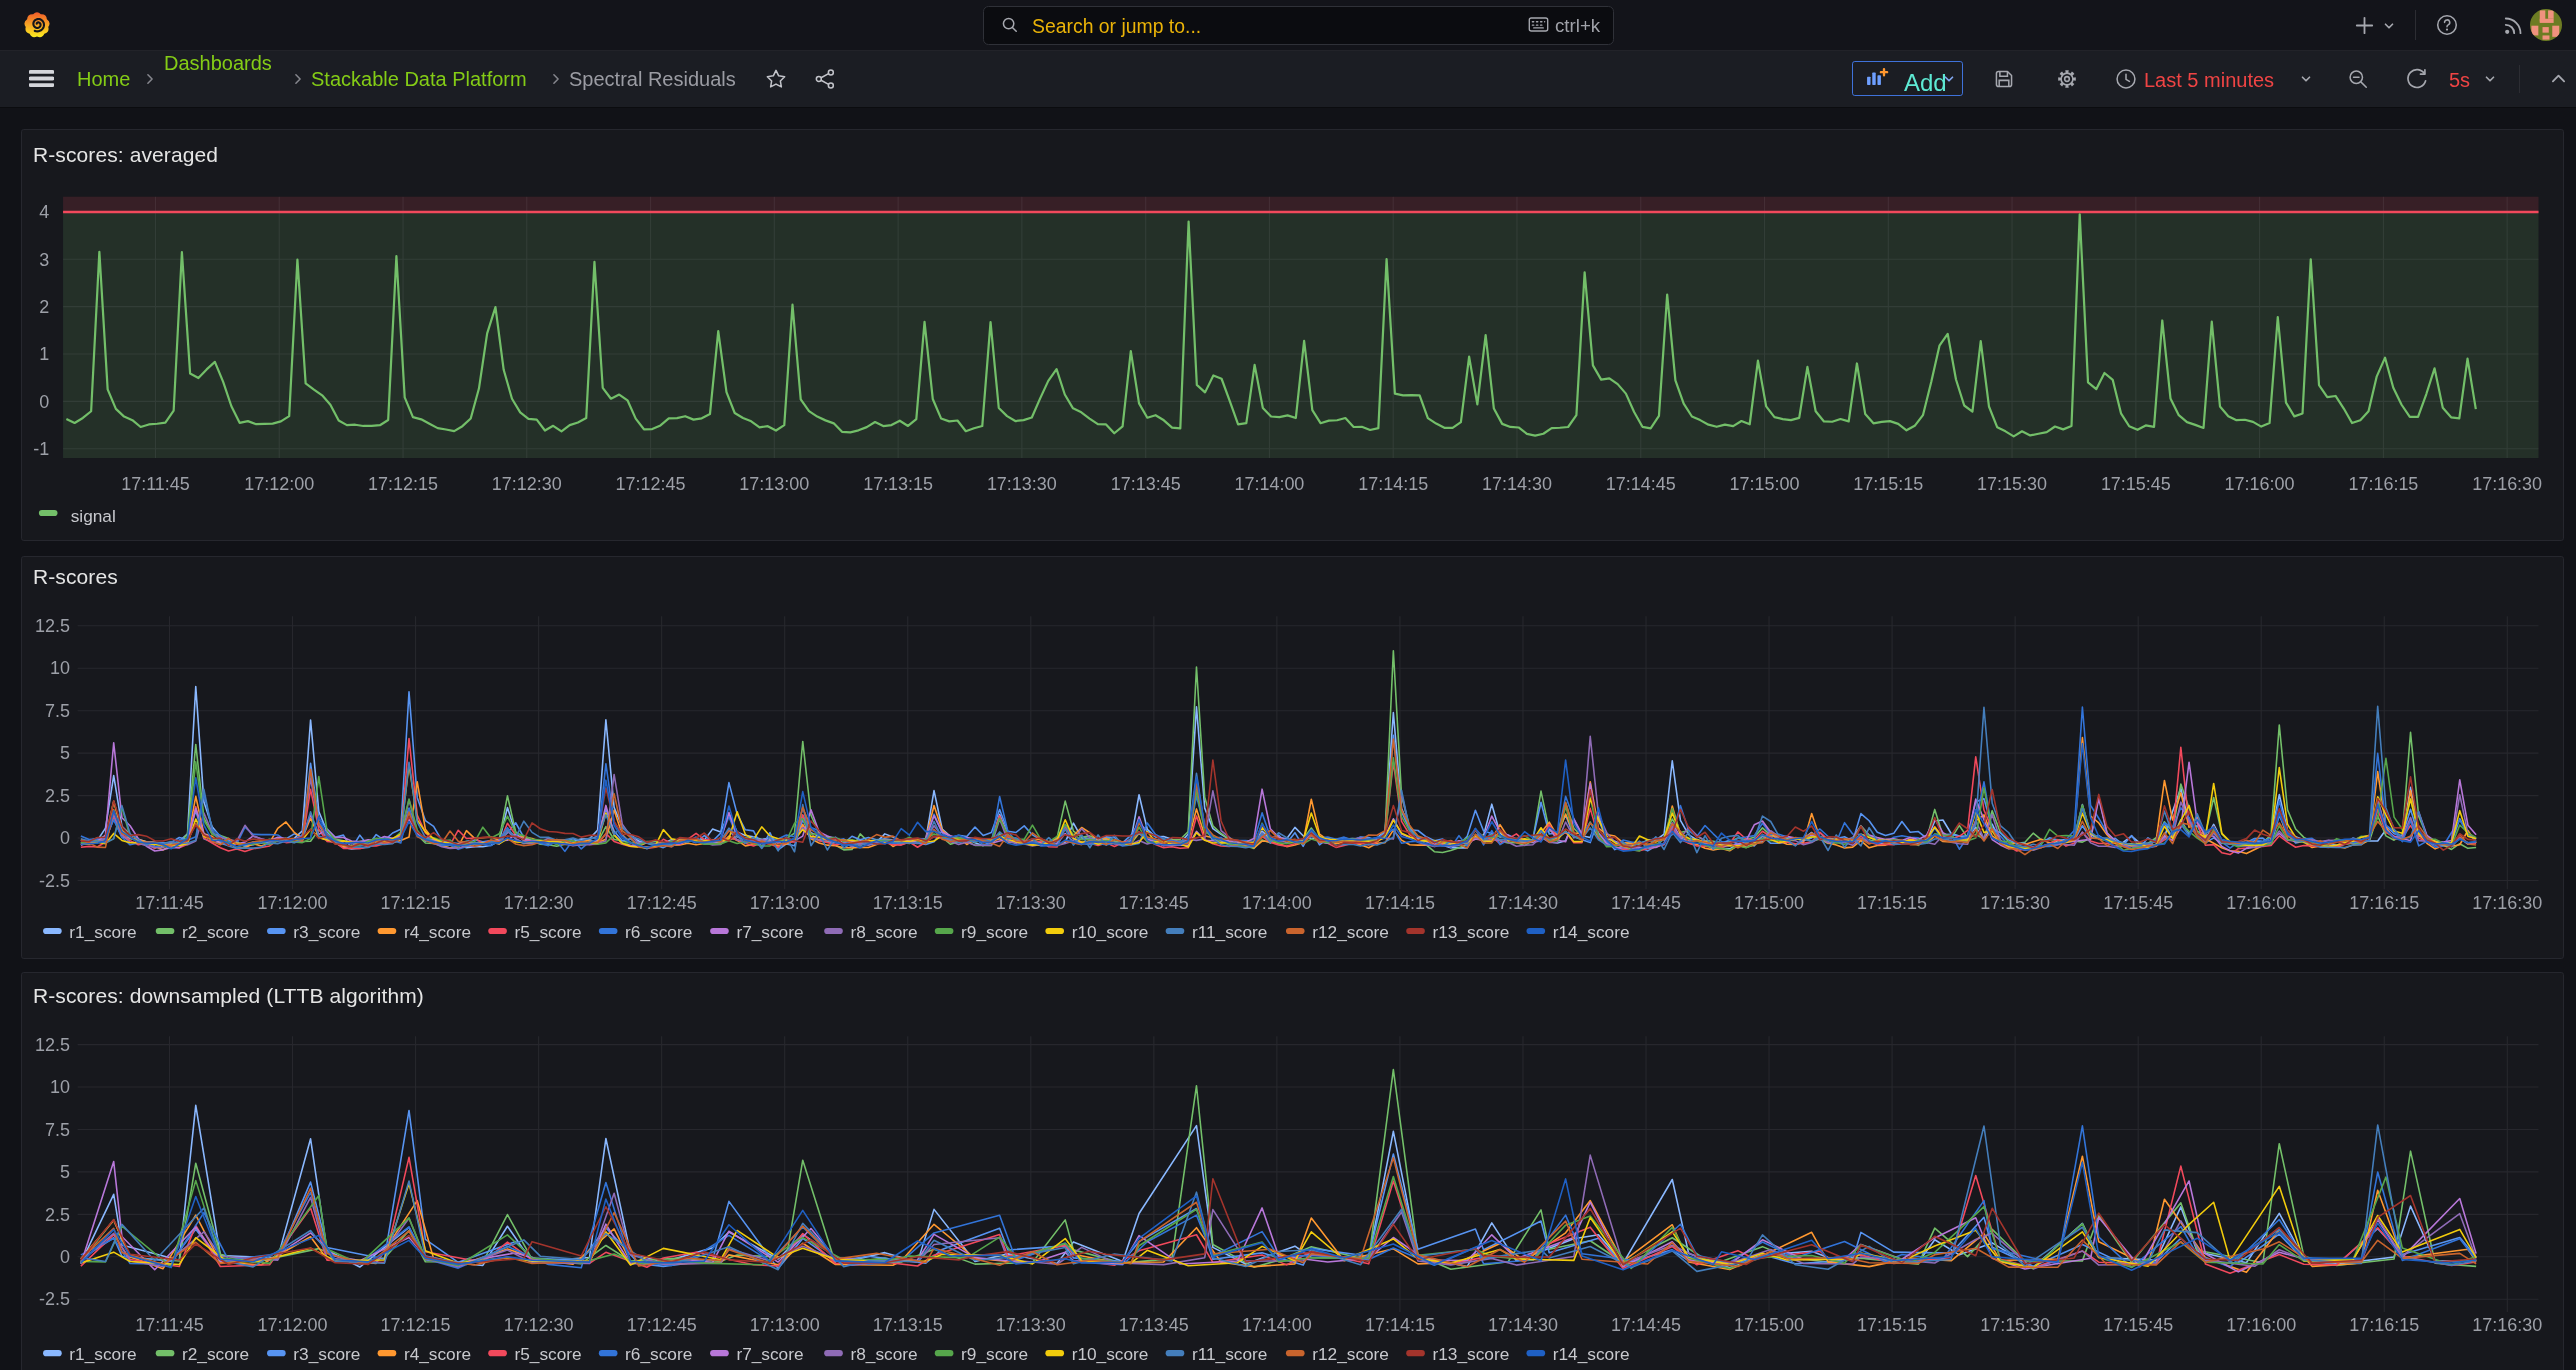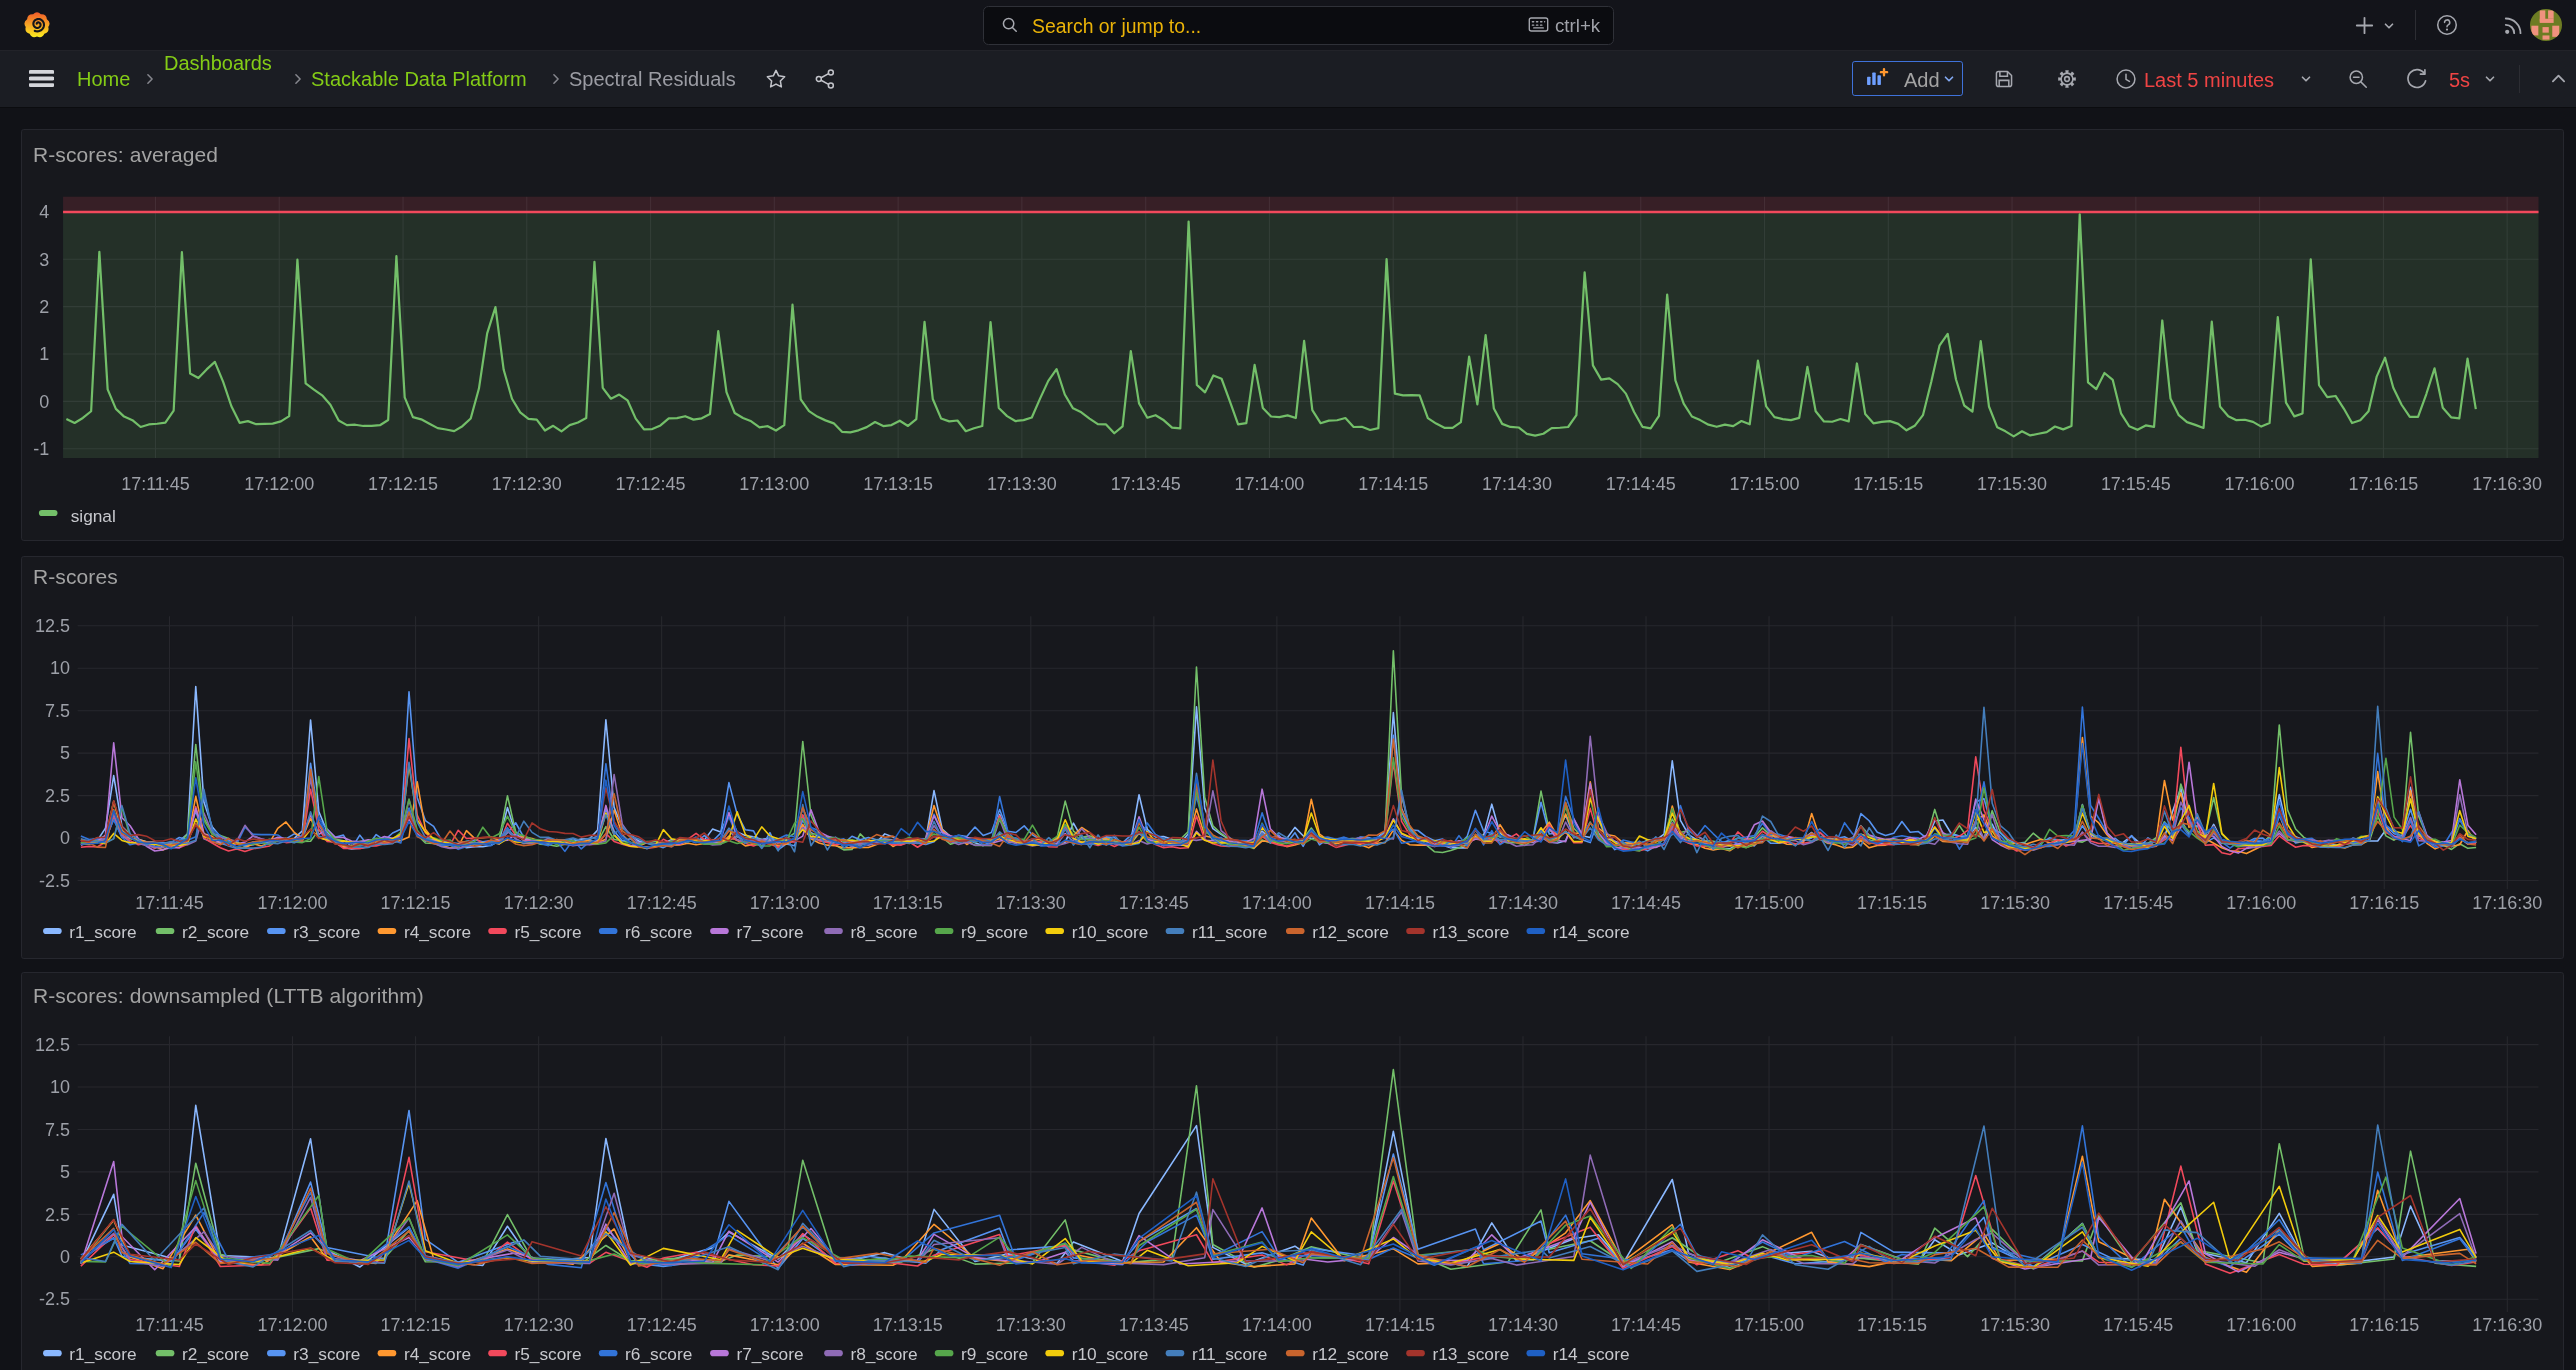--- a/index.html
+++ b/index.html
@@ -1,19 +1,19 @@
 <!DOCTYPE html>
 <html style="font-size:11px"><head><meta charset="utf-8"><style>
 *{margin:0;padding:0;box-sizing:border-box}
 html,body{width:2576px;height:1371px;background:#111217;font-family:"Liberation Sans",sans-serif;overflow:hidden;position:relative}
 .abs{position:absolute}
 .row1{left:0;top:0;width:2576px;height:51px;background:#13141a;border-bottom:0.7px solid #222329}
 .row2{left:0;top:51px;width:2576px;height:57px;background:#1b1d23;border-bottom:0.7px solid #0b0c0f}
 .panel{background:#17181d;border:1px solid #26272e;border-radius:2.8px}
-.ptitle{color:#a3a3a3;font-size:21px;font-weight:500;letter-spacing:0.1px}
+.ptitle{color:#e5e5e5;font-size:21px;font-weight:500;letter-spacing:0.1px}
 .crumb{font-size:20px;color:#84cc16}
 .crumb.dim{color:#9b9ca3}
 .tool{font-size:20px;color:#ef4444}
 </style></head><body>
 <div class="abs row1"></div>
 <div class="abs" style="left:23px;top:9.7px"><svg width="28" height="30" viewBox="0 0 40 44" fill="none">
 <defs>
         <linearGradient id="gl" x1="0" y1="1" x2="0" y2="0">
 <stop offset="0" stop-color="#FCEE1F"></stop>
           <stop offset="1" stop-color="#F15B2A"></stop>
@@ -92,21 +92,21 @@
       <circle cx="24.5" cy="25.5" r="3.6" stroke="#c3c4ca" stroke-width="2.2"></circle>
       <path d="M10.3 14.2l10.9-5.9M10.3 17.8l10.9 5.9" stroke="#c3c4ca" stroke-width="2.2"></path>
     </svg></div>
 <div class="abs" style="left:1852px;top:61px;width:111px;height:35px;border:1.4px solid #3f72da;border-radius:2.8px"></div>
 <div class="abs" style="left:1865px;top:67px"><svg width="23.5" height="23.5" viewBox="0 0 34 34" fill="none">
       <rect x="3" y="14" width="5" height="12" rx="1" fill="#6e9fff"></rect>
       <rect x="10.5" y="8" width="5" height="18" rx="1" fill="#6e9fff"></rect>
       <rect x="18" y="12" width="5" height="14" rx="1" fill="#6e9fff"></rect>
 <path d="M27.5 3v9M23 7.5h9" stroke="#FF9830" stroke-width="3.4" stroke-linecap="round"></path>
     </svg></div>
-<div class="abs" style="left:1904px;top:69px;font-size:20px;color:#a3a3a3">Add</div>
+<div class="abs" style="left:1904px;top:69px;font-size:24px;color:#5eead4">Add</div>
 <div class="abs" style="left:1942px;top:72px"><svg width="14" height="14" viewBox="0 0 20 20" fill="none">
       <path d="M5 7.5l5 5 5-5" stroke="#83a9f2" stroke-width="2.4" stroke-linecap="round" stroke-linejoin="round"></path>
     </svg></div>
 <div class="abs" style="left:1993px;top:68px"><svg width="22" height="22" viewBox="0 0 32 32" fill="none">
       <path d="M5 8a3 3 0 0 1 3-3h13l6 6v13a3 3 0 0 1-3 3H8a3 3 0 0 1-3-3z" stroke="#a6a8af" stroke-width="2.2" stroke-linejoin="round"></path>
       <path d="M10 5v7h11V5" stroke="#a6a8af" stroke-width="2.2"></path>
       <path d="M9 27v-9h14v9" stroke="#a6a8af" stroke-width="2.2"></path>
     </svg></div>
 <div class="abs" style="left:2056px;top:68px"><svg width="22" height="22" viewBox="0 0 32 32" fill="none">
       <circle cx="16" cy="16" r="8.6" stroke="#a6a8af" stroke-width="2.3"></circle>

